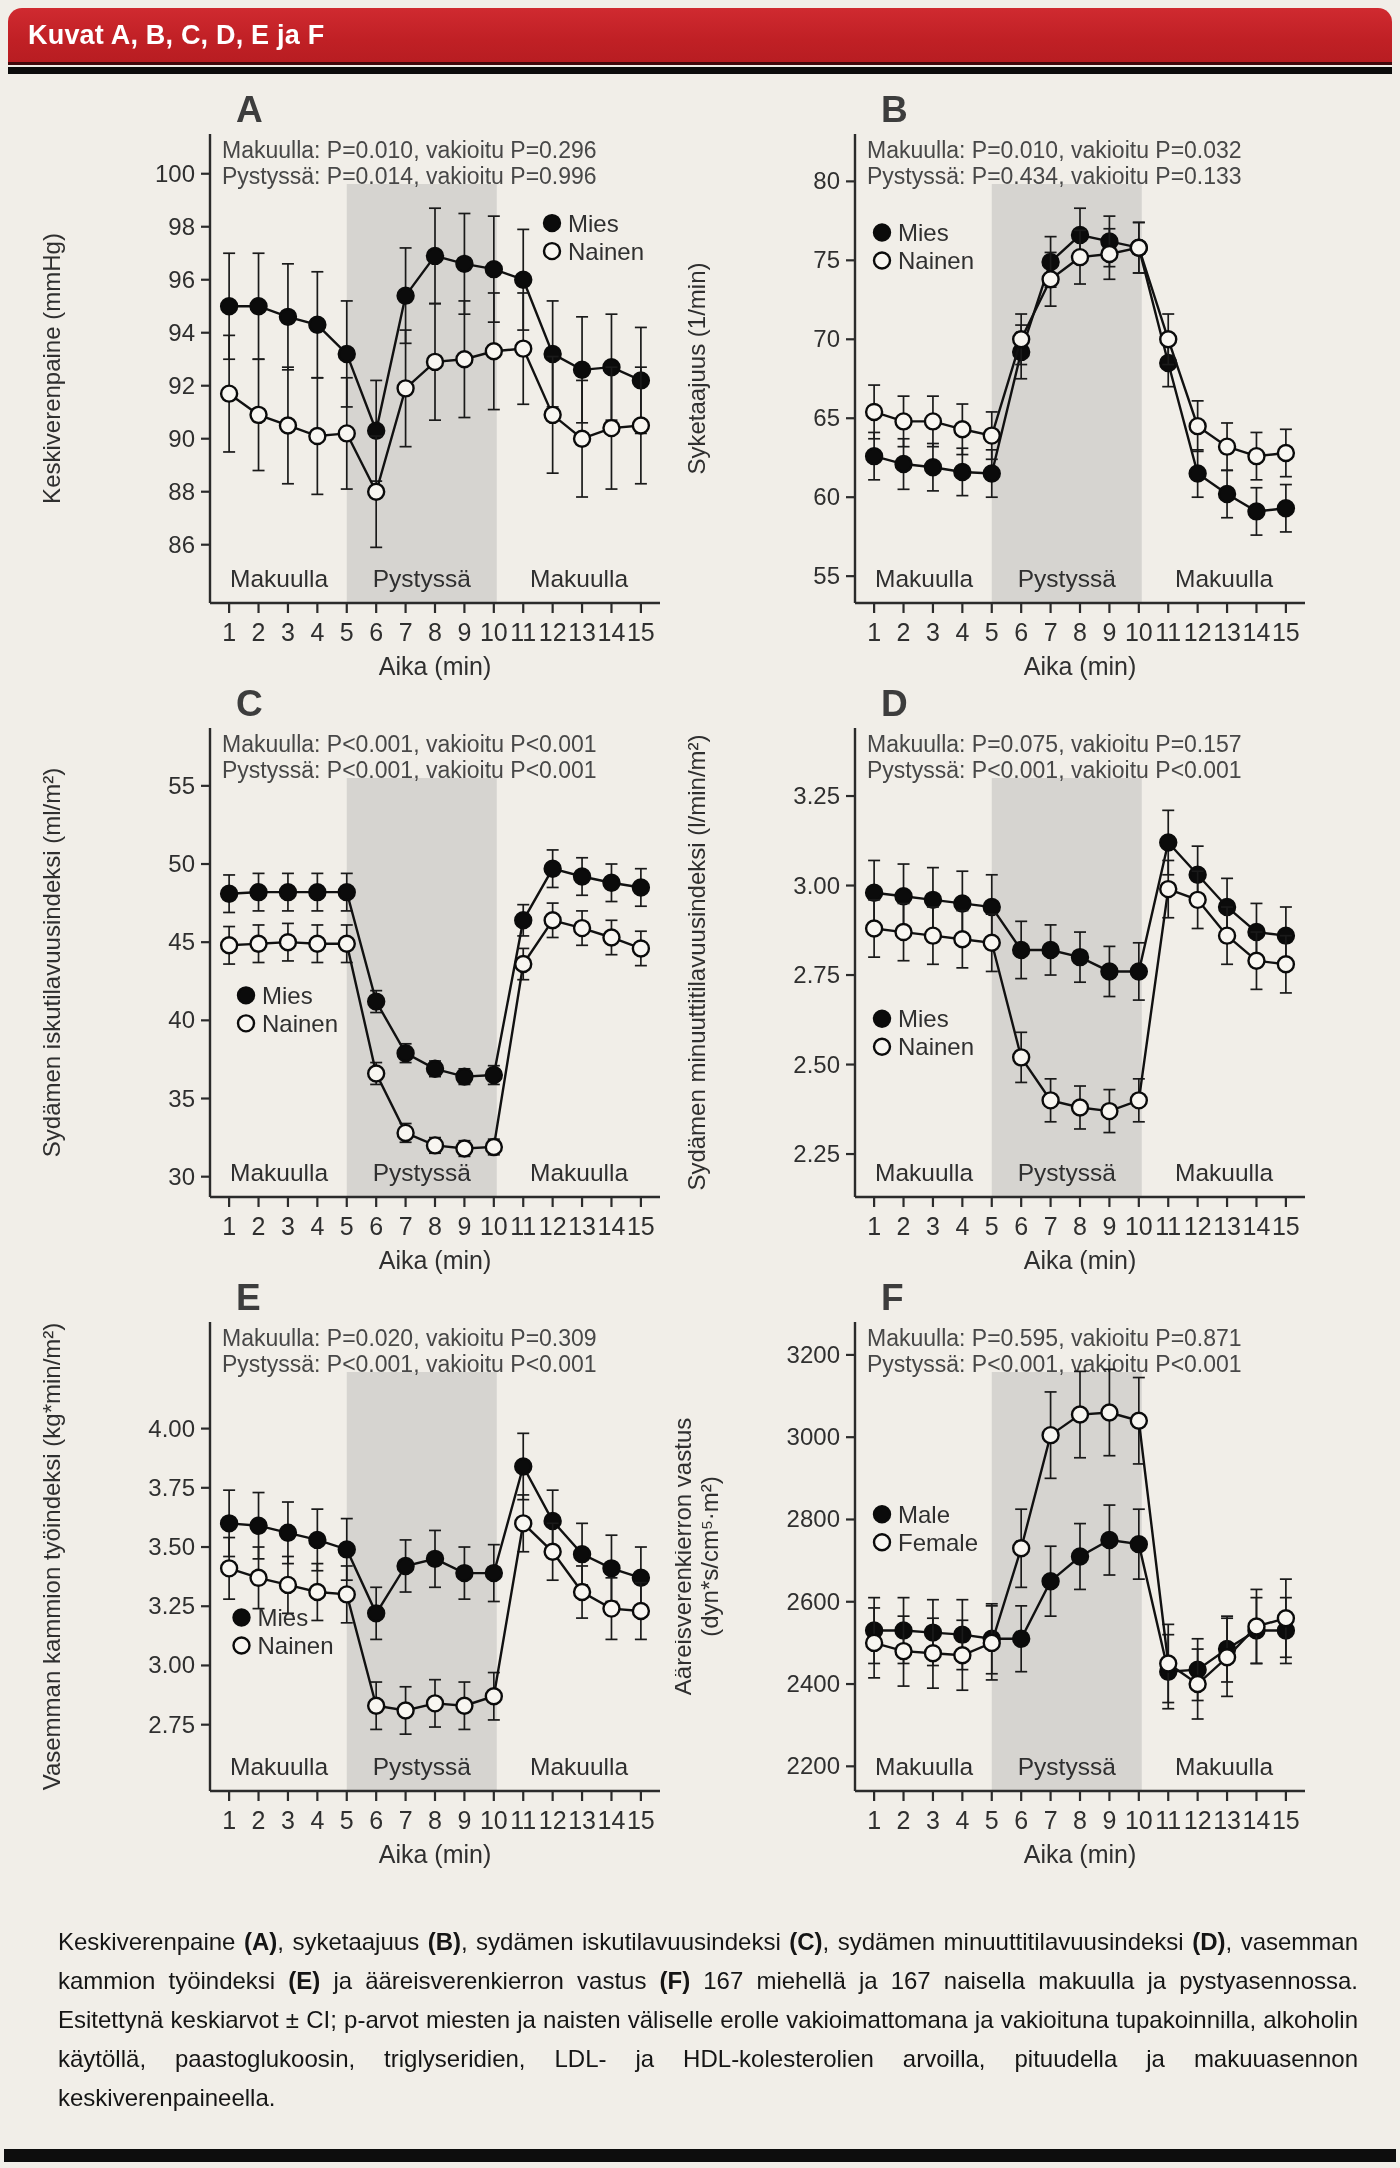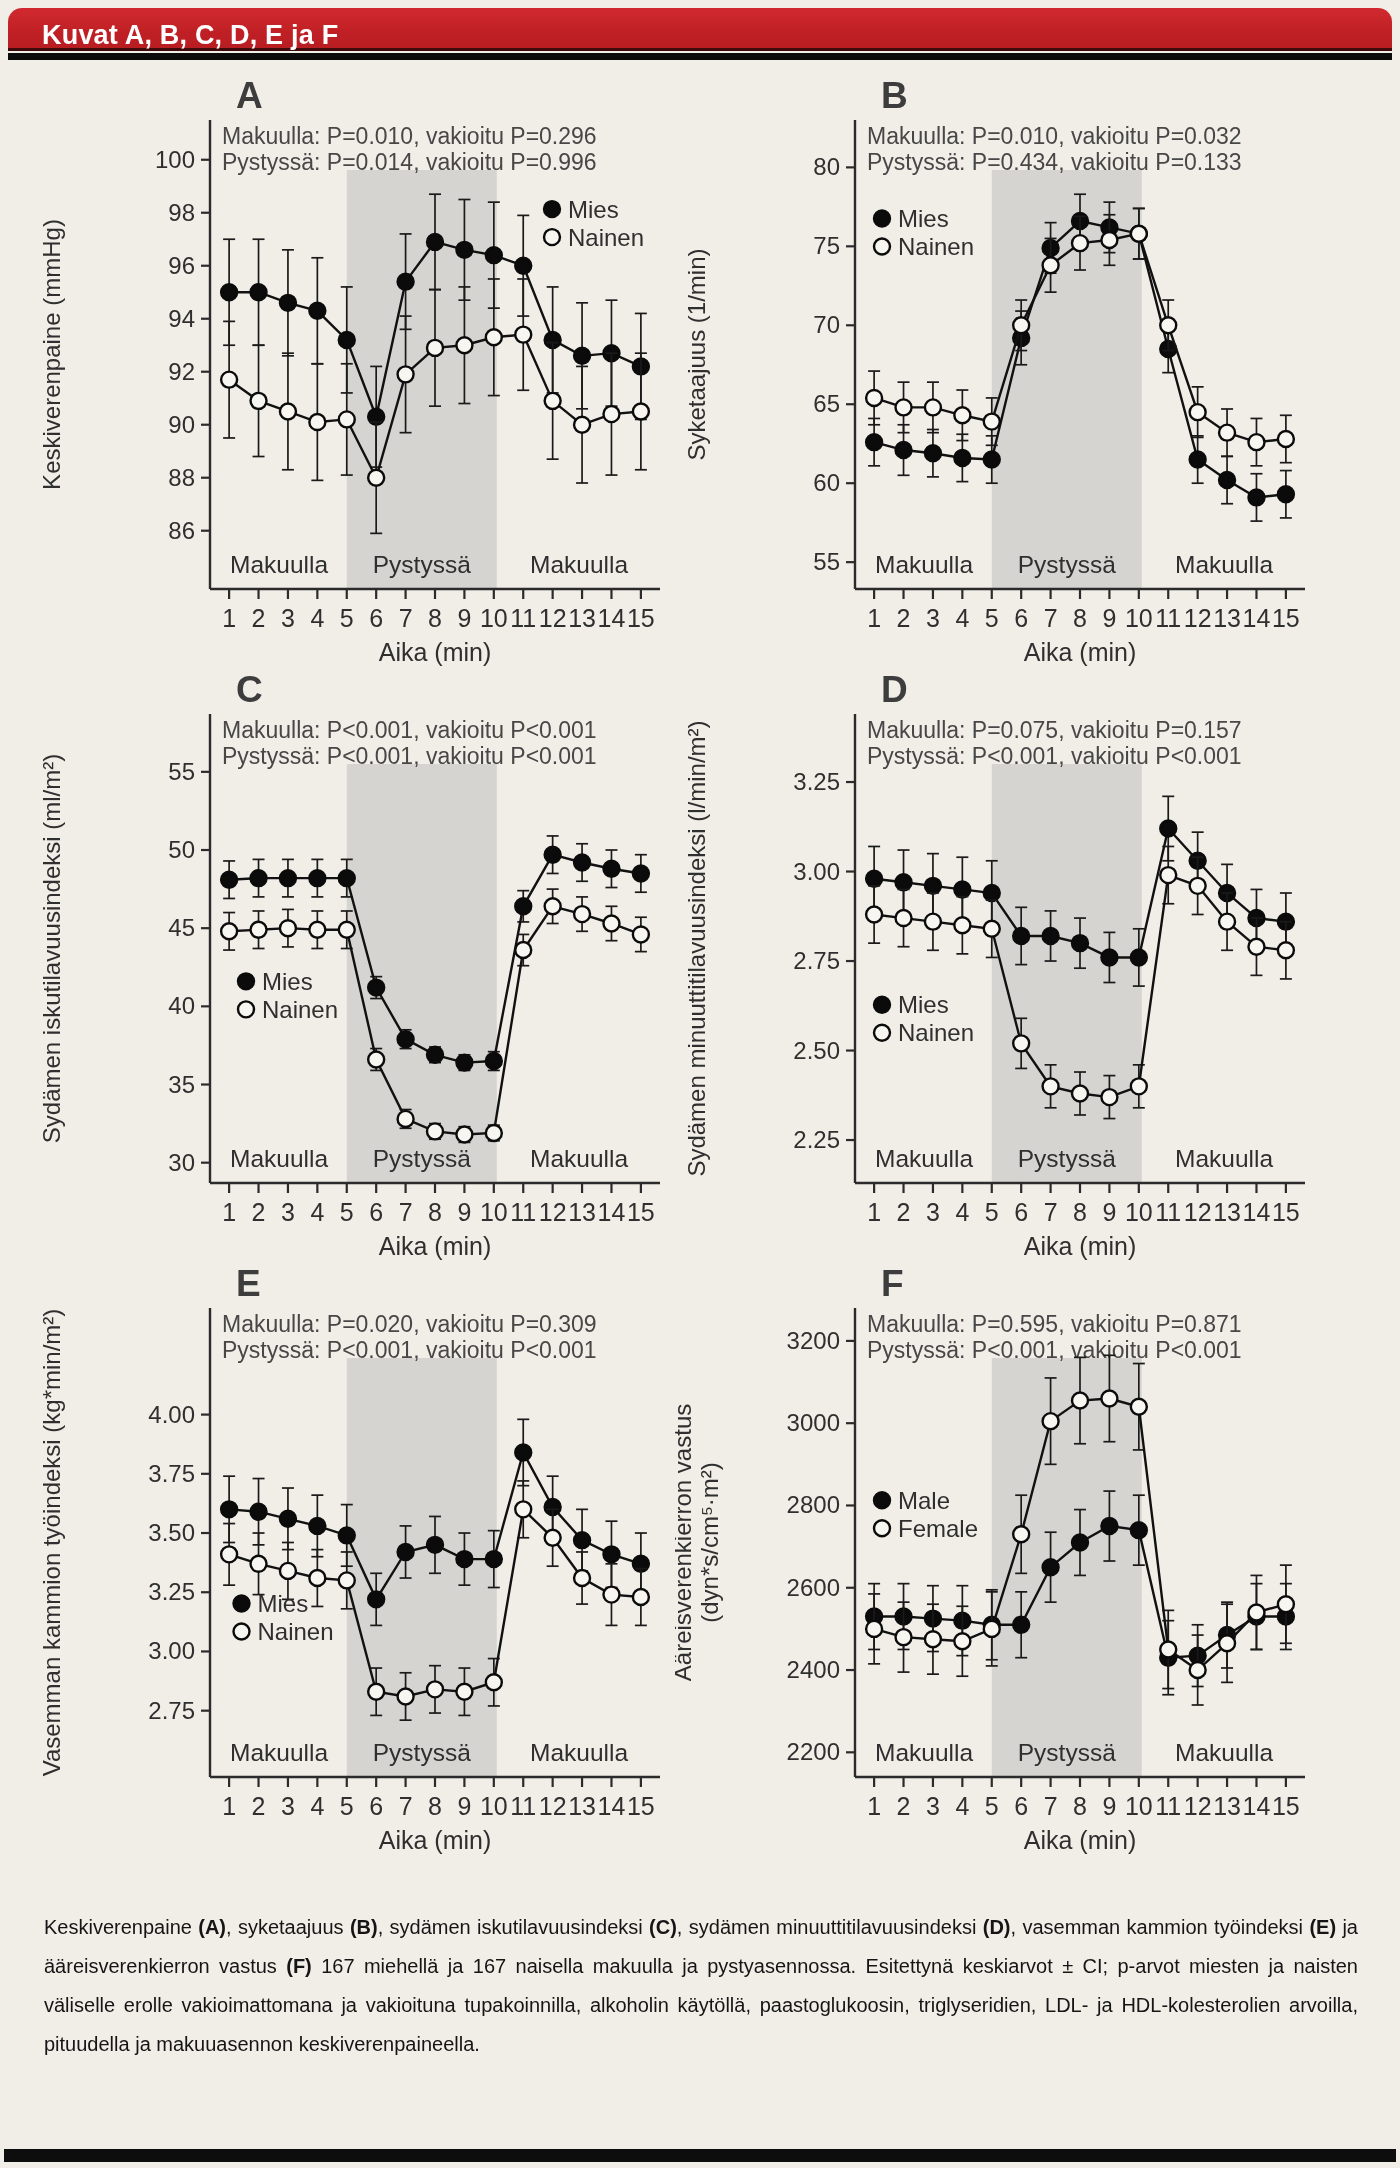--- a/index.html
+++ b/index.html
@@ -4,39 +4,39 @@
 <style>
   html,body{margin:0;padding:0;}
   body{
     width:1400px;height:2168px;position:relative;
     background:#f1eee8;
     font-family:"Liberation Sans", sans-serif;
     -webkit-font-smoothing:antialiased;
     overflow:hidden;
   }
   .header-bar{
-    margin:8px 8px 0 8px;height:40px;
+    margin:8px 8px 0 8px;height:54px;
     background:linear-gradient(#d02a30,#c02025 60%,#b81d22);
     border-radius:14px 14px 0 0;
     color:#ffffff;font-size:27px;font-weight:bold;
-    line-height:54px;padding-left:34px;letter-spacing:0.2px;
+    line-height:54px;padding-left:20px;letter-spacing:0.2px;
   }
   .header-line-1{height:3px;background:#40090c;margin:0 8px;}
   .header-line-2{height:7px;background:#0c0c0c;margin:2px 8px 0 8px;}
   .charts{
     display:grid;
     grid-template-columns:635px 635px;
     column-gap:10px;row-gap:0;
     padding:14px 0 0 30px;
   }
   .panel{width:635px;height:594px;}
   svg.chart{display:block;}
   .caption{
-    margin:52px 42px 0 44px;
-    font-size:20px;line-height:39px;color:#151515;
+    margin:52px 42px 0 58px;
+    font-size:24px;line-height:39px;color:#151515;
     text-align:justify;
   }
   .caption .b{font-weight:bold;}
   .bottom-bar{
     position:absolute;left:4px;right:4px;bottom:6px;height:13px;
     background:#0d0d0d;
   }
 </style>
 </head>
 <body>

